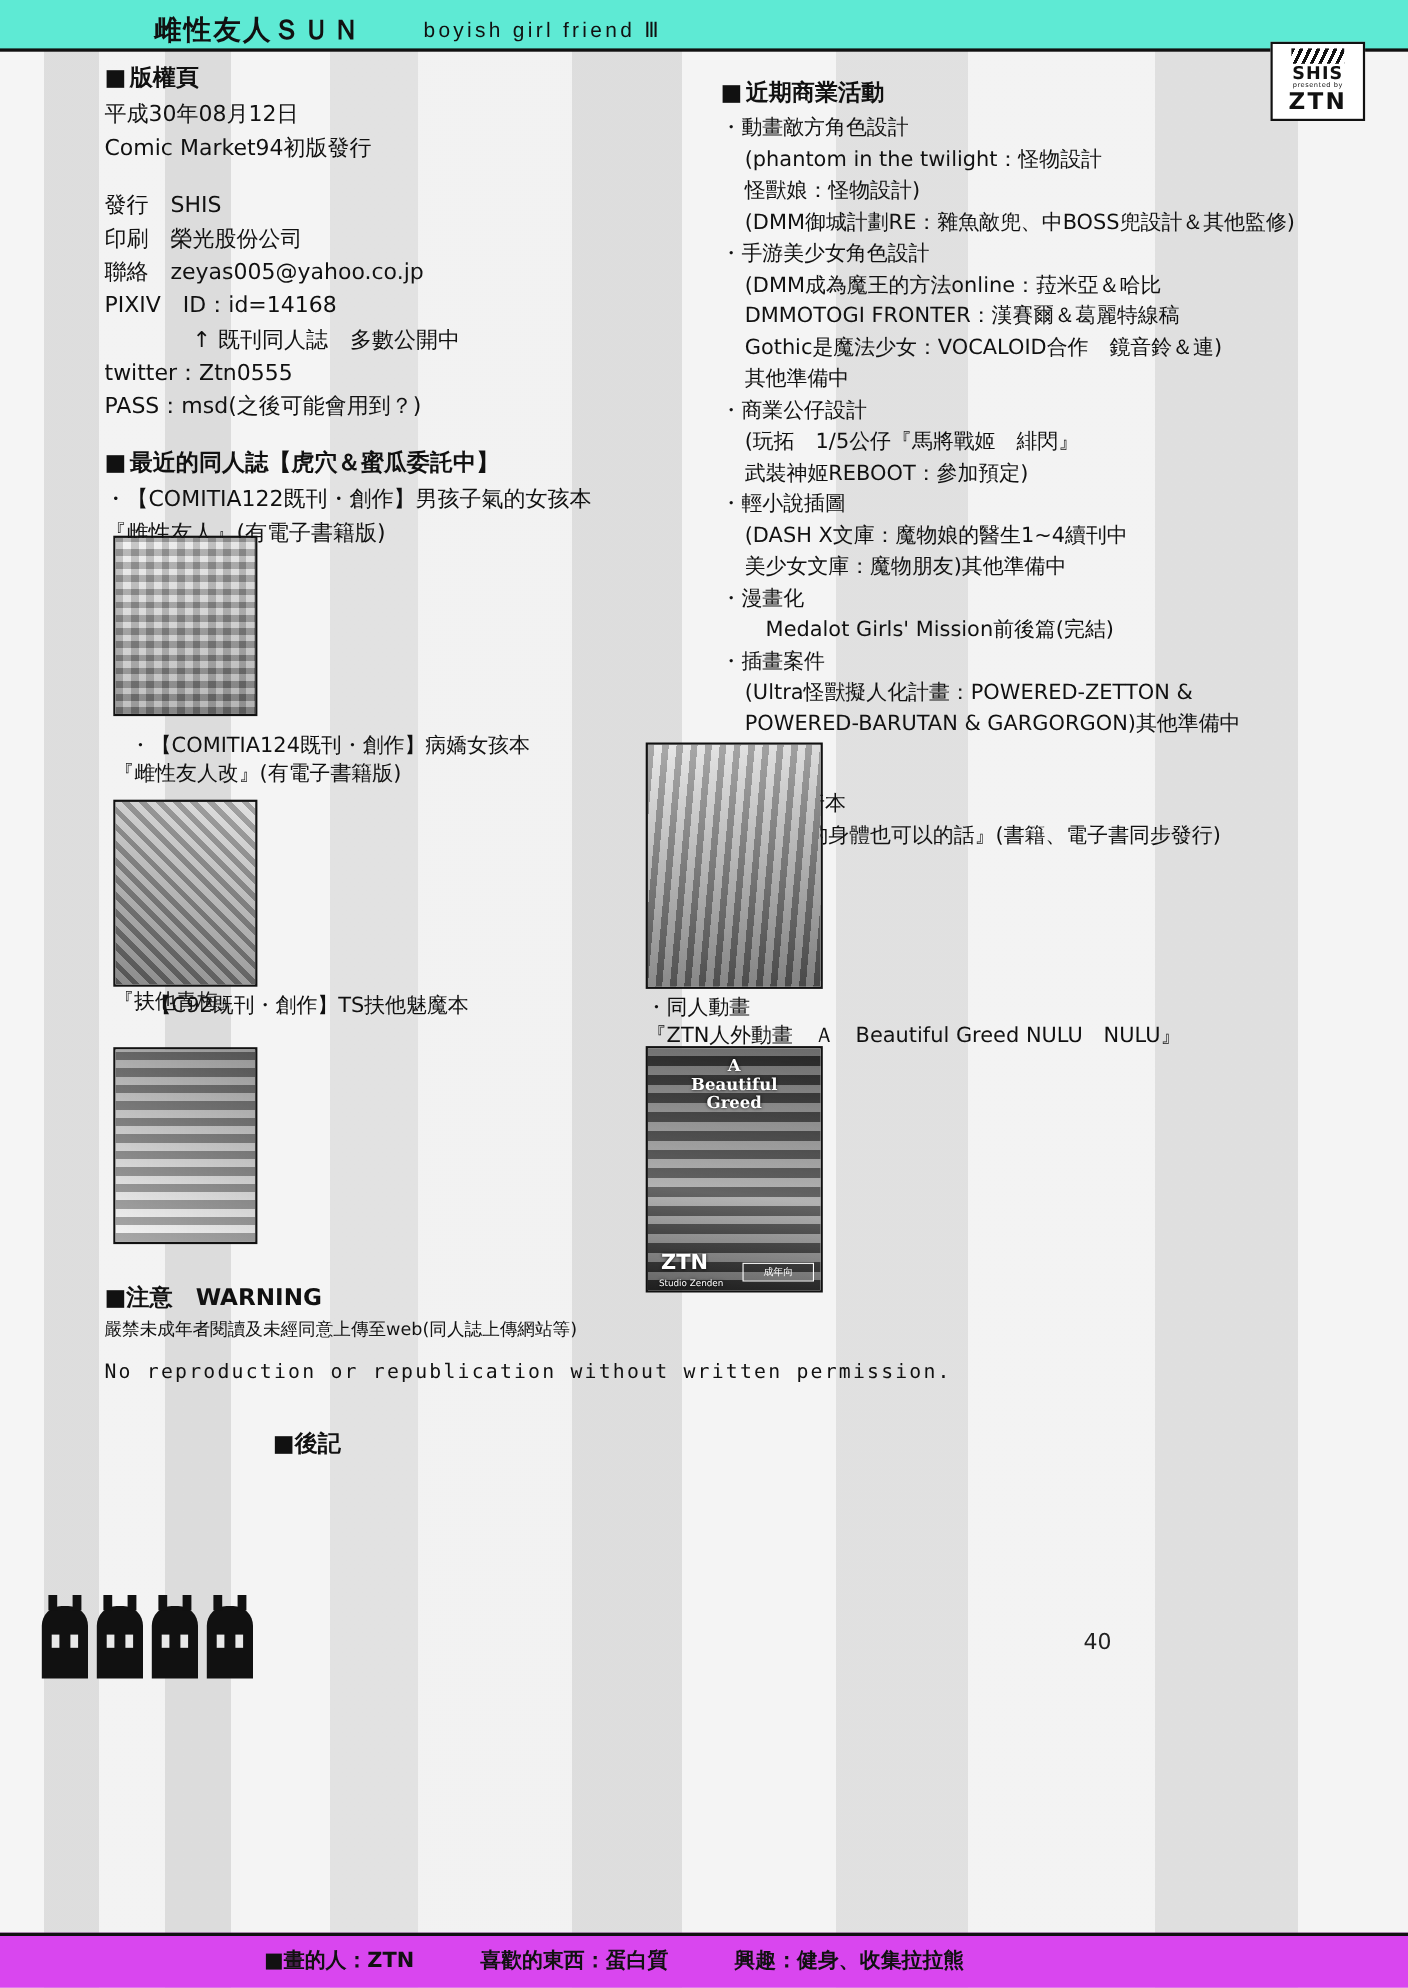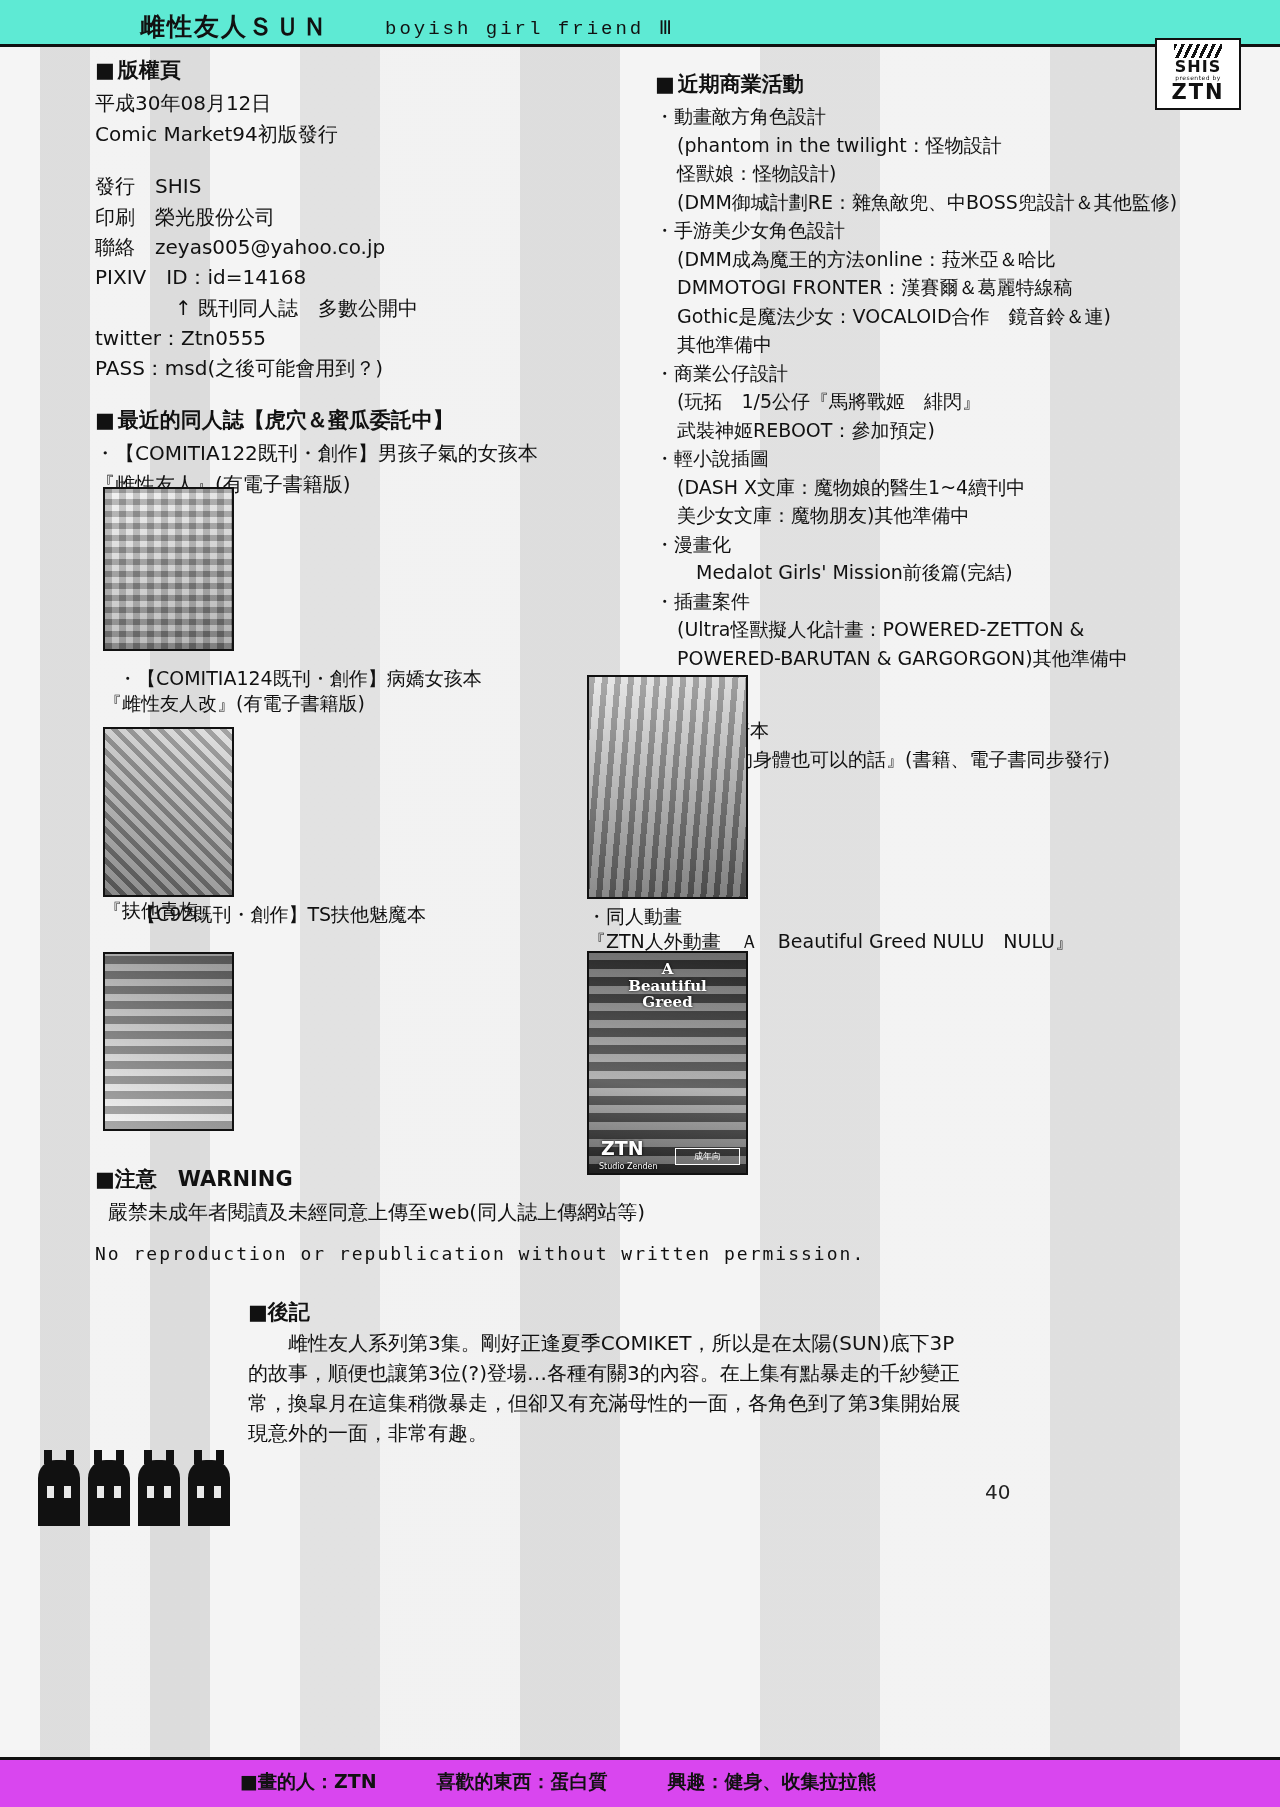--- a/index.html
+++ b/index.html
@@ -28,21 +28,21 @@
     position:absolute;left:0;top:44px;width:1280px;height:3px;background:#111;
   }
   .book-title{
     position:absolute;left:140px;top:10px;
     font-size:25px;font-weight:700;letter-spacing:2px;color:#111;
     white-space:nowrap;
   }
   .book-subtitle{
     position:absolute;left:385px;top:16px;
     font-size:19px;letter-spacing:3px;color:#111;
-    font-family:Liberation Mono, monospace;
+    font-family:Liberation Sans, sans-serif;
     white-space:nowrap;
   }
   
   .bottombar{
     position:absolute;left:0;top:1757px;width:1280px;height:50px;background:#d946ef;
   }
   .bottombar .rule{
     position:absolute;left:0;top:0;width:1280px;height:3px;background:#111;
   }
   .bottom-items{
@@ -123,21 +123,21 @@
     position:absolute;left:10px;bottom:2px;color:#fff;font-size:8px;
     text-shadow:0 0 3px #000;
   }
   .cv5 .av-badge{
     position:absolute;right:6px;bottom:8px;color:#fff;font-size:9px;border:1px solid #fff;padding:1px 18px;
   }
   .cap{position:absolute;font-size:19px;line-height:1.5;white-space:pre-wrap;}
   
   .warn{position:absolute;left:95px;top:1165px;width:900px;}
   .warn h2{font-size:21px;font-weight:700;margin:0 0 4px 0;}
-  .warn .w1{font-size:20px;line-height:1.5;margin-left:13px;}
+  .warn .w1{font-size:16px;line-height:1.5;}
   .warn .w2{font-size:18px;letter-spacing:2px;margin-top:16px;
     font-family:"DejaVu Sans Mono","Liberation Mono",monospace;}
   
   .after{position:absolute;left:248px;top:1298px;width:720px;}
   .after h2{font-size:21px;font-weight:700;margin:0 0 2px 0;}
   .after p{font-size:20px;line-height:1.5;margin:0;text-indent:2em;}
   .pagenum{position:absolute;left:985px;top:1480px;font-size:20px;color:#222;}
   
   .pixels{position:absolute;left:38px;top:1448px;width:190px;height:78px;}
   .pixels .pc{position:absolute;bottom:0;width:42px;height:66px;background:#111;
@@ -257,21 +257,20 @@
   </div>
 
   <div class="warn">
     <h2>■注意　WARNING</h2>
     <div class="w1">嚴禁未成年者閱讀及未經同意上傳至web(同人誌上傳網站等)</div>
     <div class="w2">No reproduction or republication without written permission.</div>
   </div>
 
   <div class="after">
     <h2>■後記</h2>
-    <p>雌性友人系列第3集。剛好正逢夏季COMIKET，所以是在太陽(SUN)底下3P的故事，順便也讓第3位(?)登場…各種有關3的內容。在上集有點暴走的千紗變正常，換皐月在這集稍微暴走，但卻又有充滿母性的一面，各角色到了第3集開始展現意外的一面，非常有趣。</p>
   </div>
 
   <div class="pagenum">40</div>
 
   <div class="pixels">
     <div class="pc" style="left:0;">
         <span class="ear l"></span>
         <span class="ear r"></span>
         <span class="eye l"></span>
         <span class="eye r"></span>

